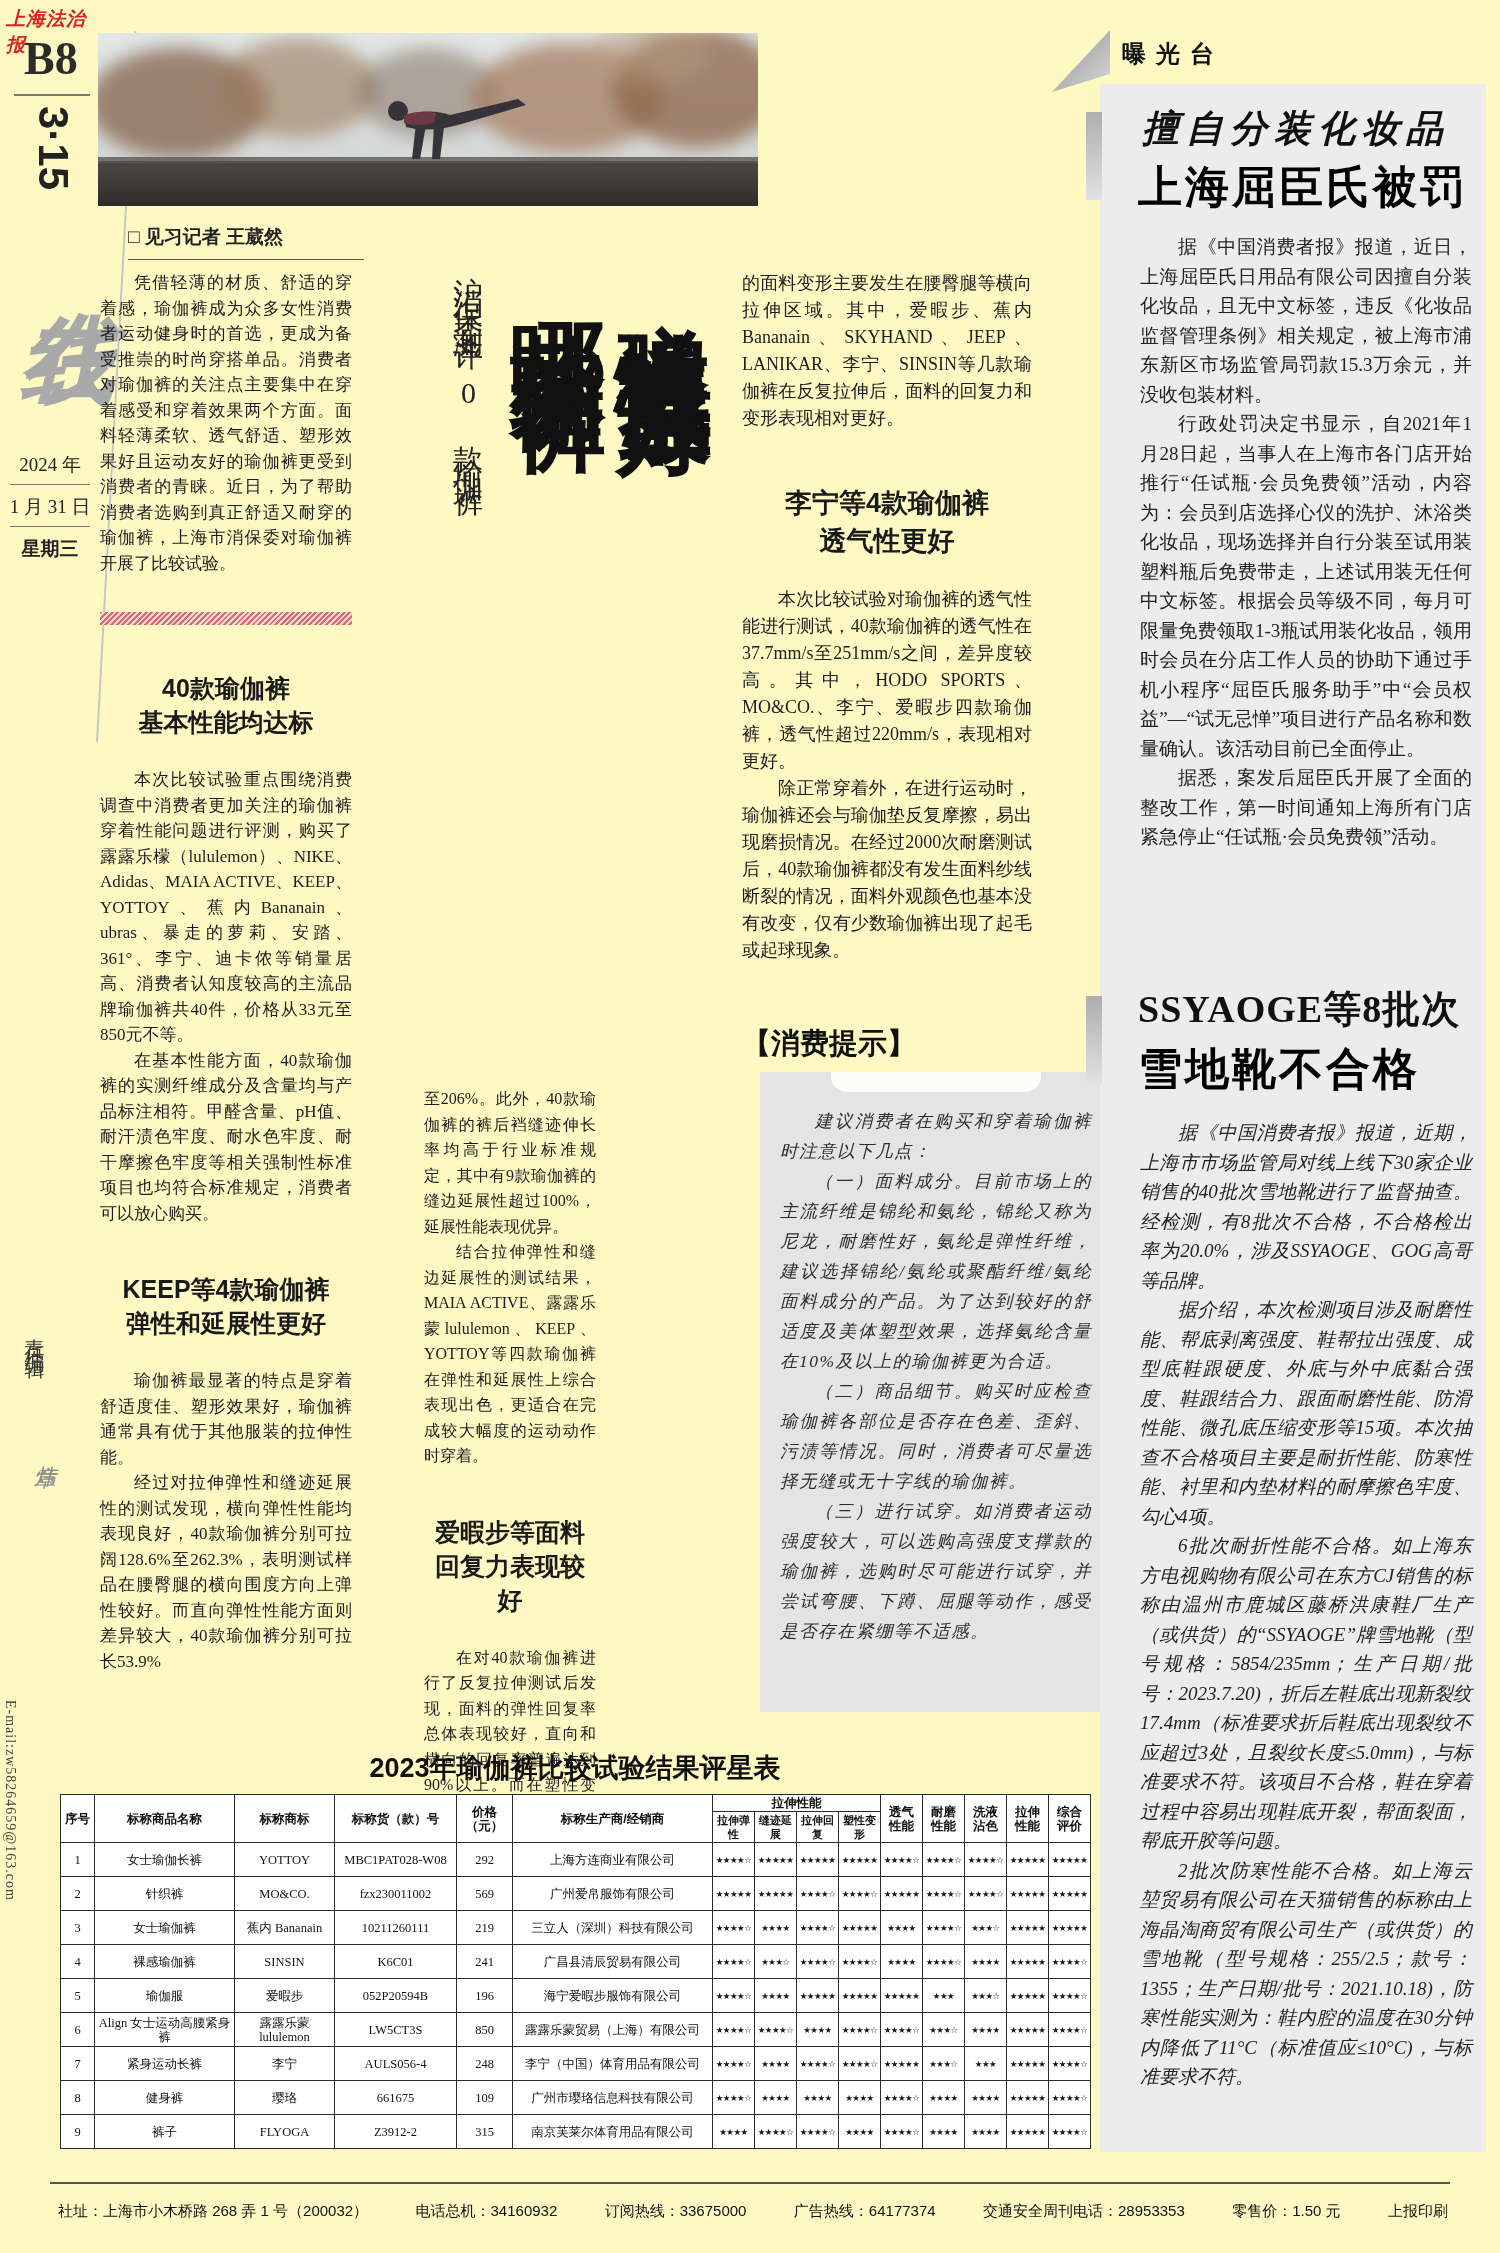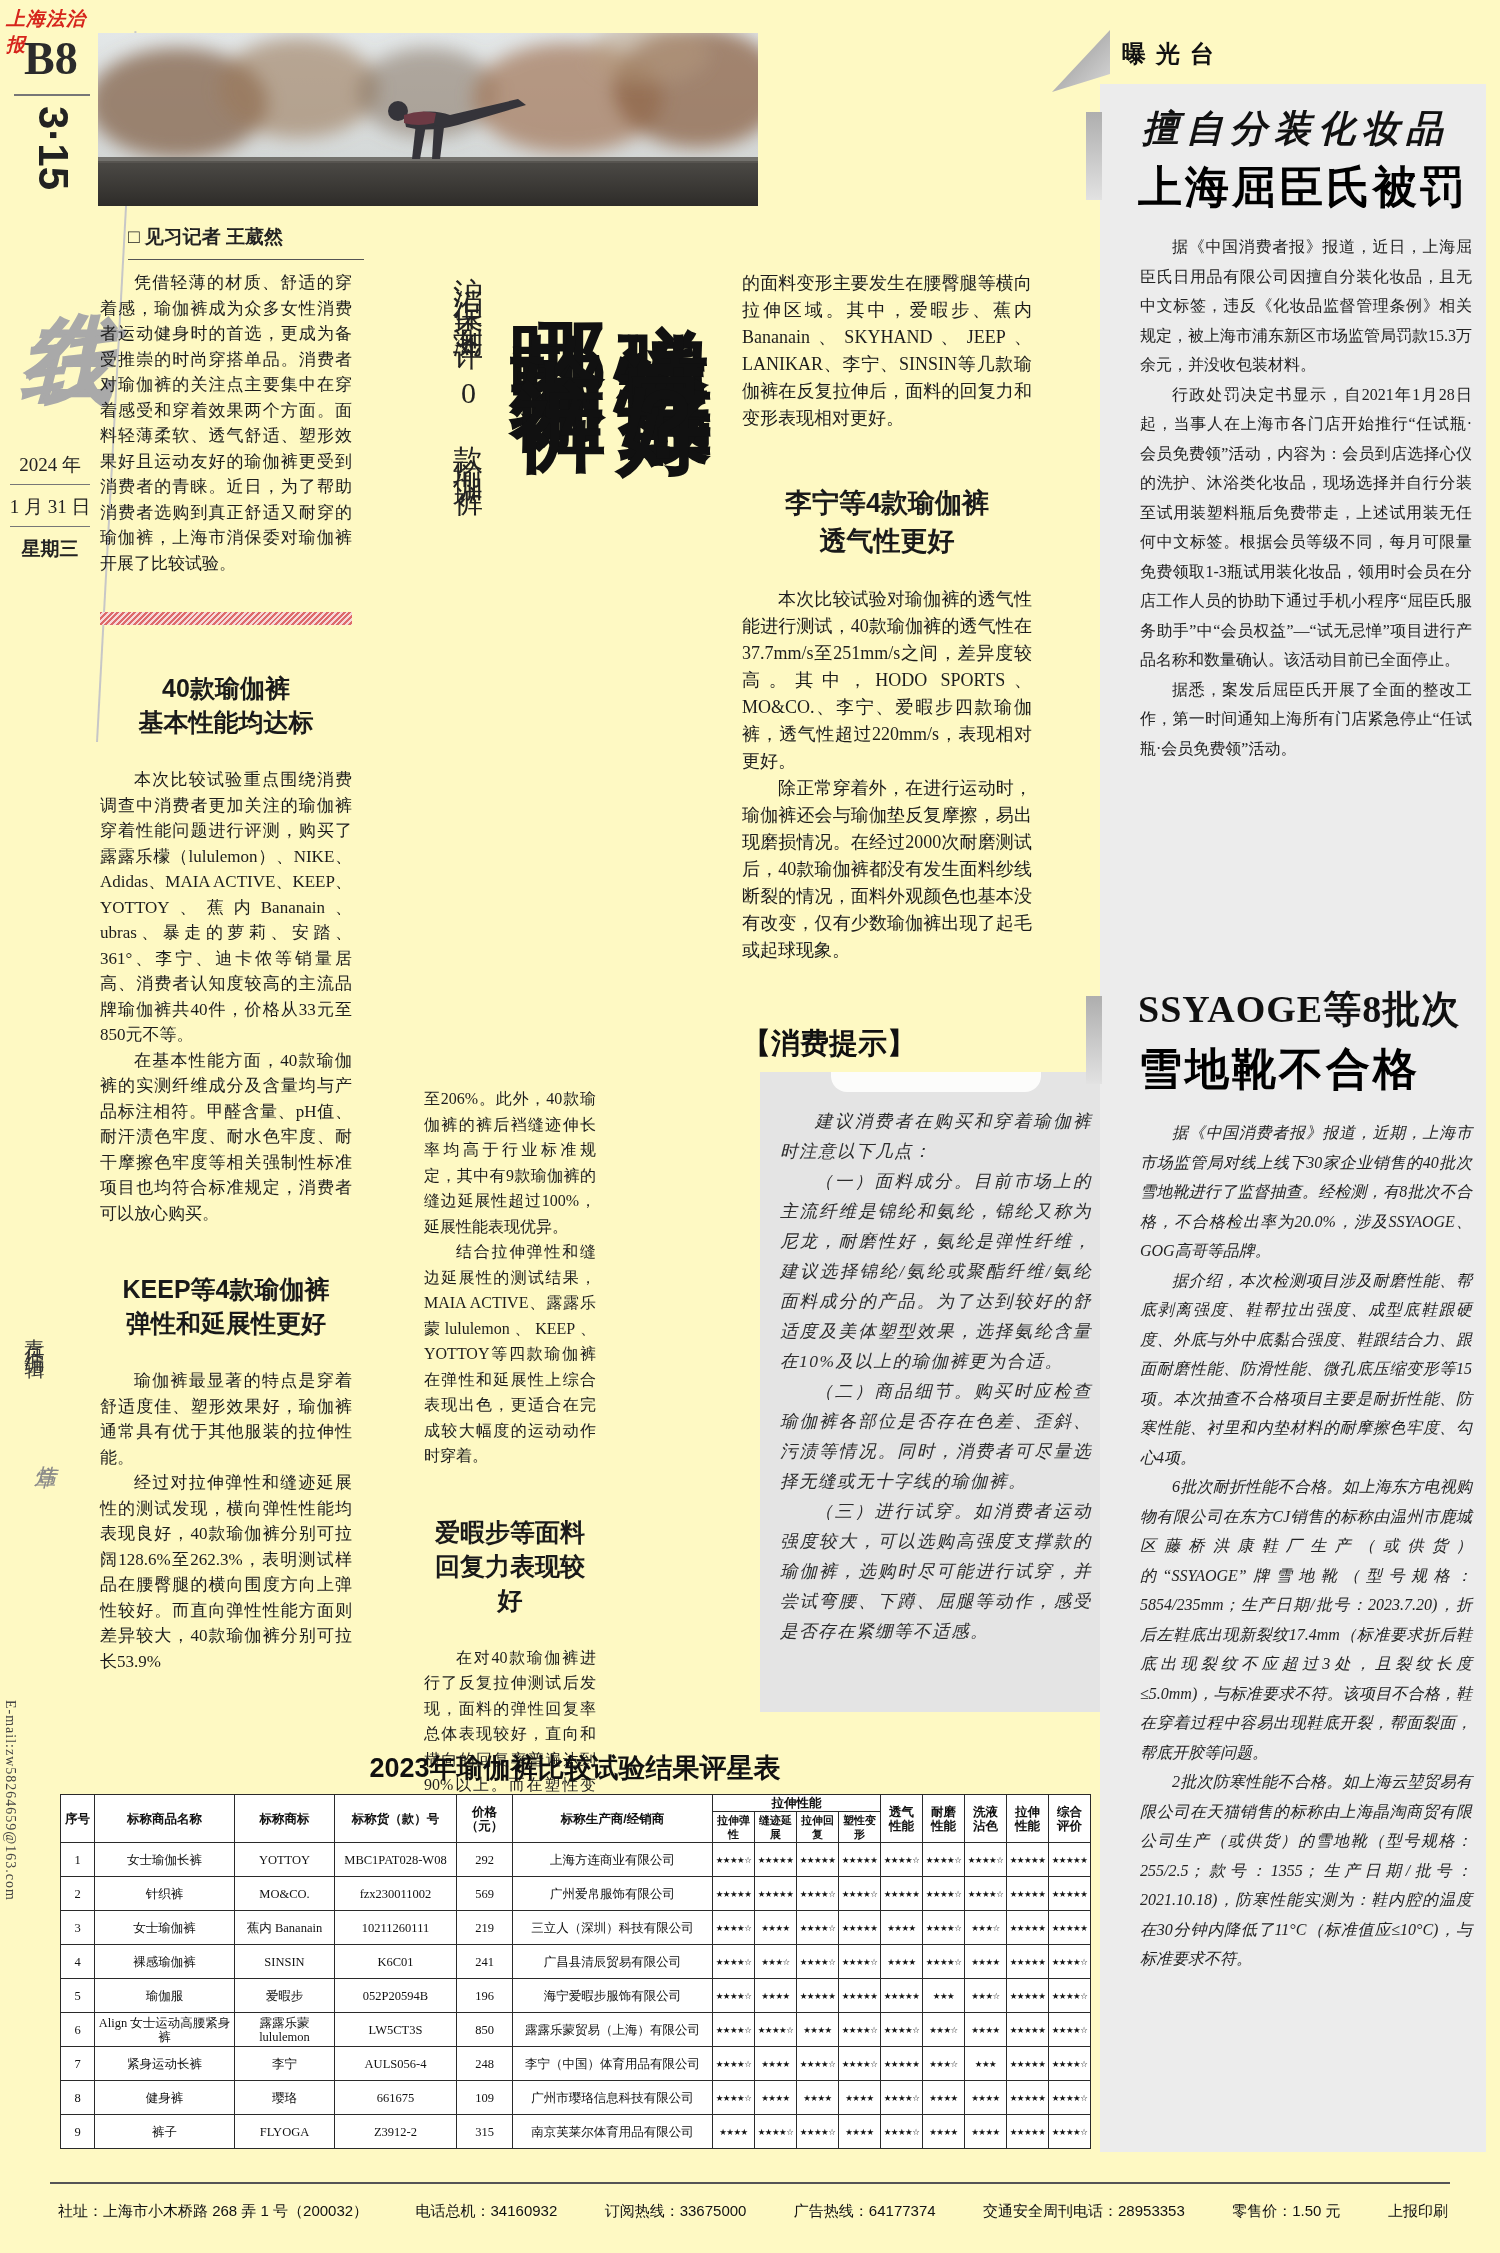--- a/index.html
+++ b/index.html
@@ -54,21 +54,21 @@
               border-radius:0 0 16px 16px;}
   
   .panel{left:1100px;top:84px;width:386px;height:2068px;background:#ececec;}
   .tab-label{left:1122px;top:38px;font-size:24px;font-weight:bold;letter-spacing:10px;color:#111;}
   .flag{left:1050px;top:28px;}
   .accent-bar{width:16px;height:88px;background:linear-gradient(180deg,#aeaeae,#e2e2e2);}
   .a-title-kai{font-size:37px;font-weight:bold;letter-spacing:7px;color:#111;
                font-style:italic;}
   .a-title-hei{font-family:"Liberation Sans","DejaVu Sans",sans-serif;font-size:44px;
                font-weight:900;letter-spacing:3px;color:#000;}
-  .panel-body{width:332px;font-size:16px;line-height:29.5px;color:#222;}
+  .panel-body{width:332px;font-size:19px;line-height:29.5px;color:#222;}
   
   .tbl-title{left:60px;top:1750px;width:1030px;text-align:center;font-size:27px;
              font-weight:bold;color:#111;}
   table.results{position:absolute;left:60px;top:1794px;width:1030px;border-collapse:collapse;
                 table-layout:fixed;background:#fff;}
   table.results th,table.results td{border:1.5px solid #2a2a2a;text-align:center;
                 vertical-align:middle;padding:1px 2px;overflow:hidden;}
   table.results th{font-family:"Liberation Sans","DejaVu Sans",sans-serif;font-weight:bold;
                 font-size:12.5px;line-height:14px;color:#111;}
   table.results thead tr:nth-child(2) th{font-size:11px;}

